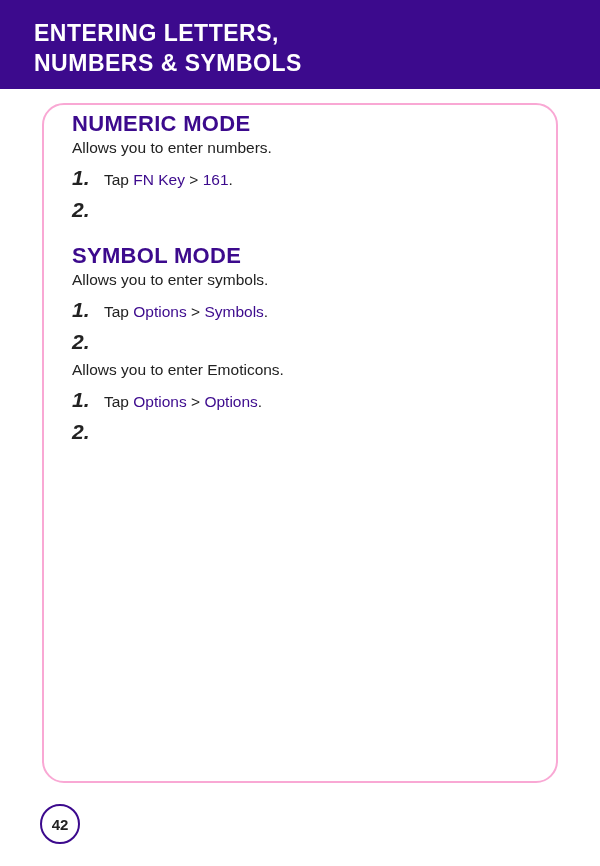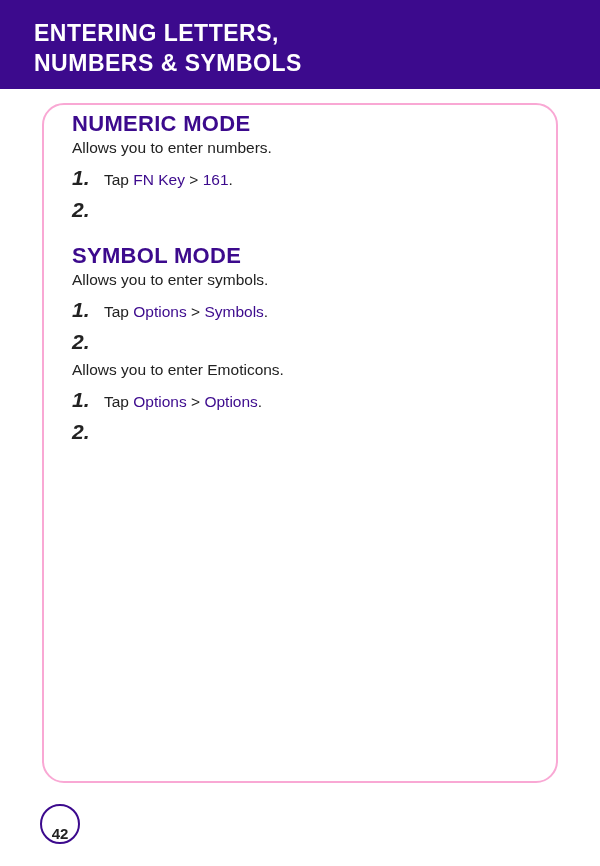--- a/index.html
+++ b/index.html
@@ -10,21 +10,21 @@
   .content-frame { position:absolute; left:42px; top:103px; width:516px; height:680px; border:2px solid #f9a8d4; border-radius:22px; padding:6px 24px 24px 28px; }
   .sec-title { color:#3c0a8d; font-size:22px; font-weight:800; letter-spacing:0.3px; margin-top:0; margin-bottom:0; }
   .sec-title.later { margin-top:22px; }
   .sec-desc { font-size:15.5px; color:#222; margin-top:2px; margin-bottom:10px; font-stretch:condensed; }
   .step { margin:6px 0 8px 0; font-size:15.5px; color:#222; line-height:22px; display:flex; align-items:baseline; font-stretch:condensed; }
   .step-num { font-style:italic; font-weight:700; font-size:21px; color:#222; width:32px; flex:0 0 32px; }
   .step-body { flex:1; }
   .kw { color:#3c0a8d; }
   .tri { display:inline-block; vertical-align:baseline; }
   .tri svg { width:9px; height:11px; }
-  .pagecircle { position:absolute; left:40px; bottom:22px; width:40px; height:40px; border:2px solid #3c0a8d; border-radius:50%; display:flex; align-items:flex-end; justify-content:center; font-weight:700; font-size:15px; color:#222; }
+  .pagecircle { position:absolute; left:40px; bottom:22px; width:40px; height:40px; border:2px solid #3c0a8d; border-radius:50%; display:flex; align-items:center; justify-content:center; font-weight:700; font-size:15px; color:#222; }
 </style>
 </head>
 <body>
 <div class="page">
 
 <div class="header">
   <div class="header-title">
     <span>ENTERING LETTERS,</span><br>
     <span>NUMBERS &amp; SYMBOLS</span>
   </div>

